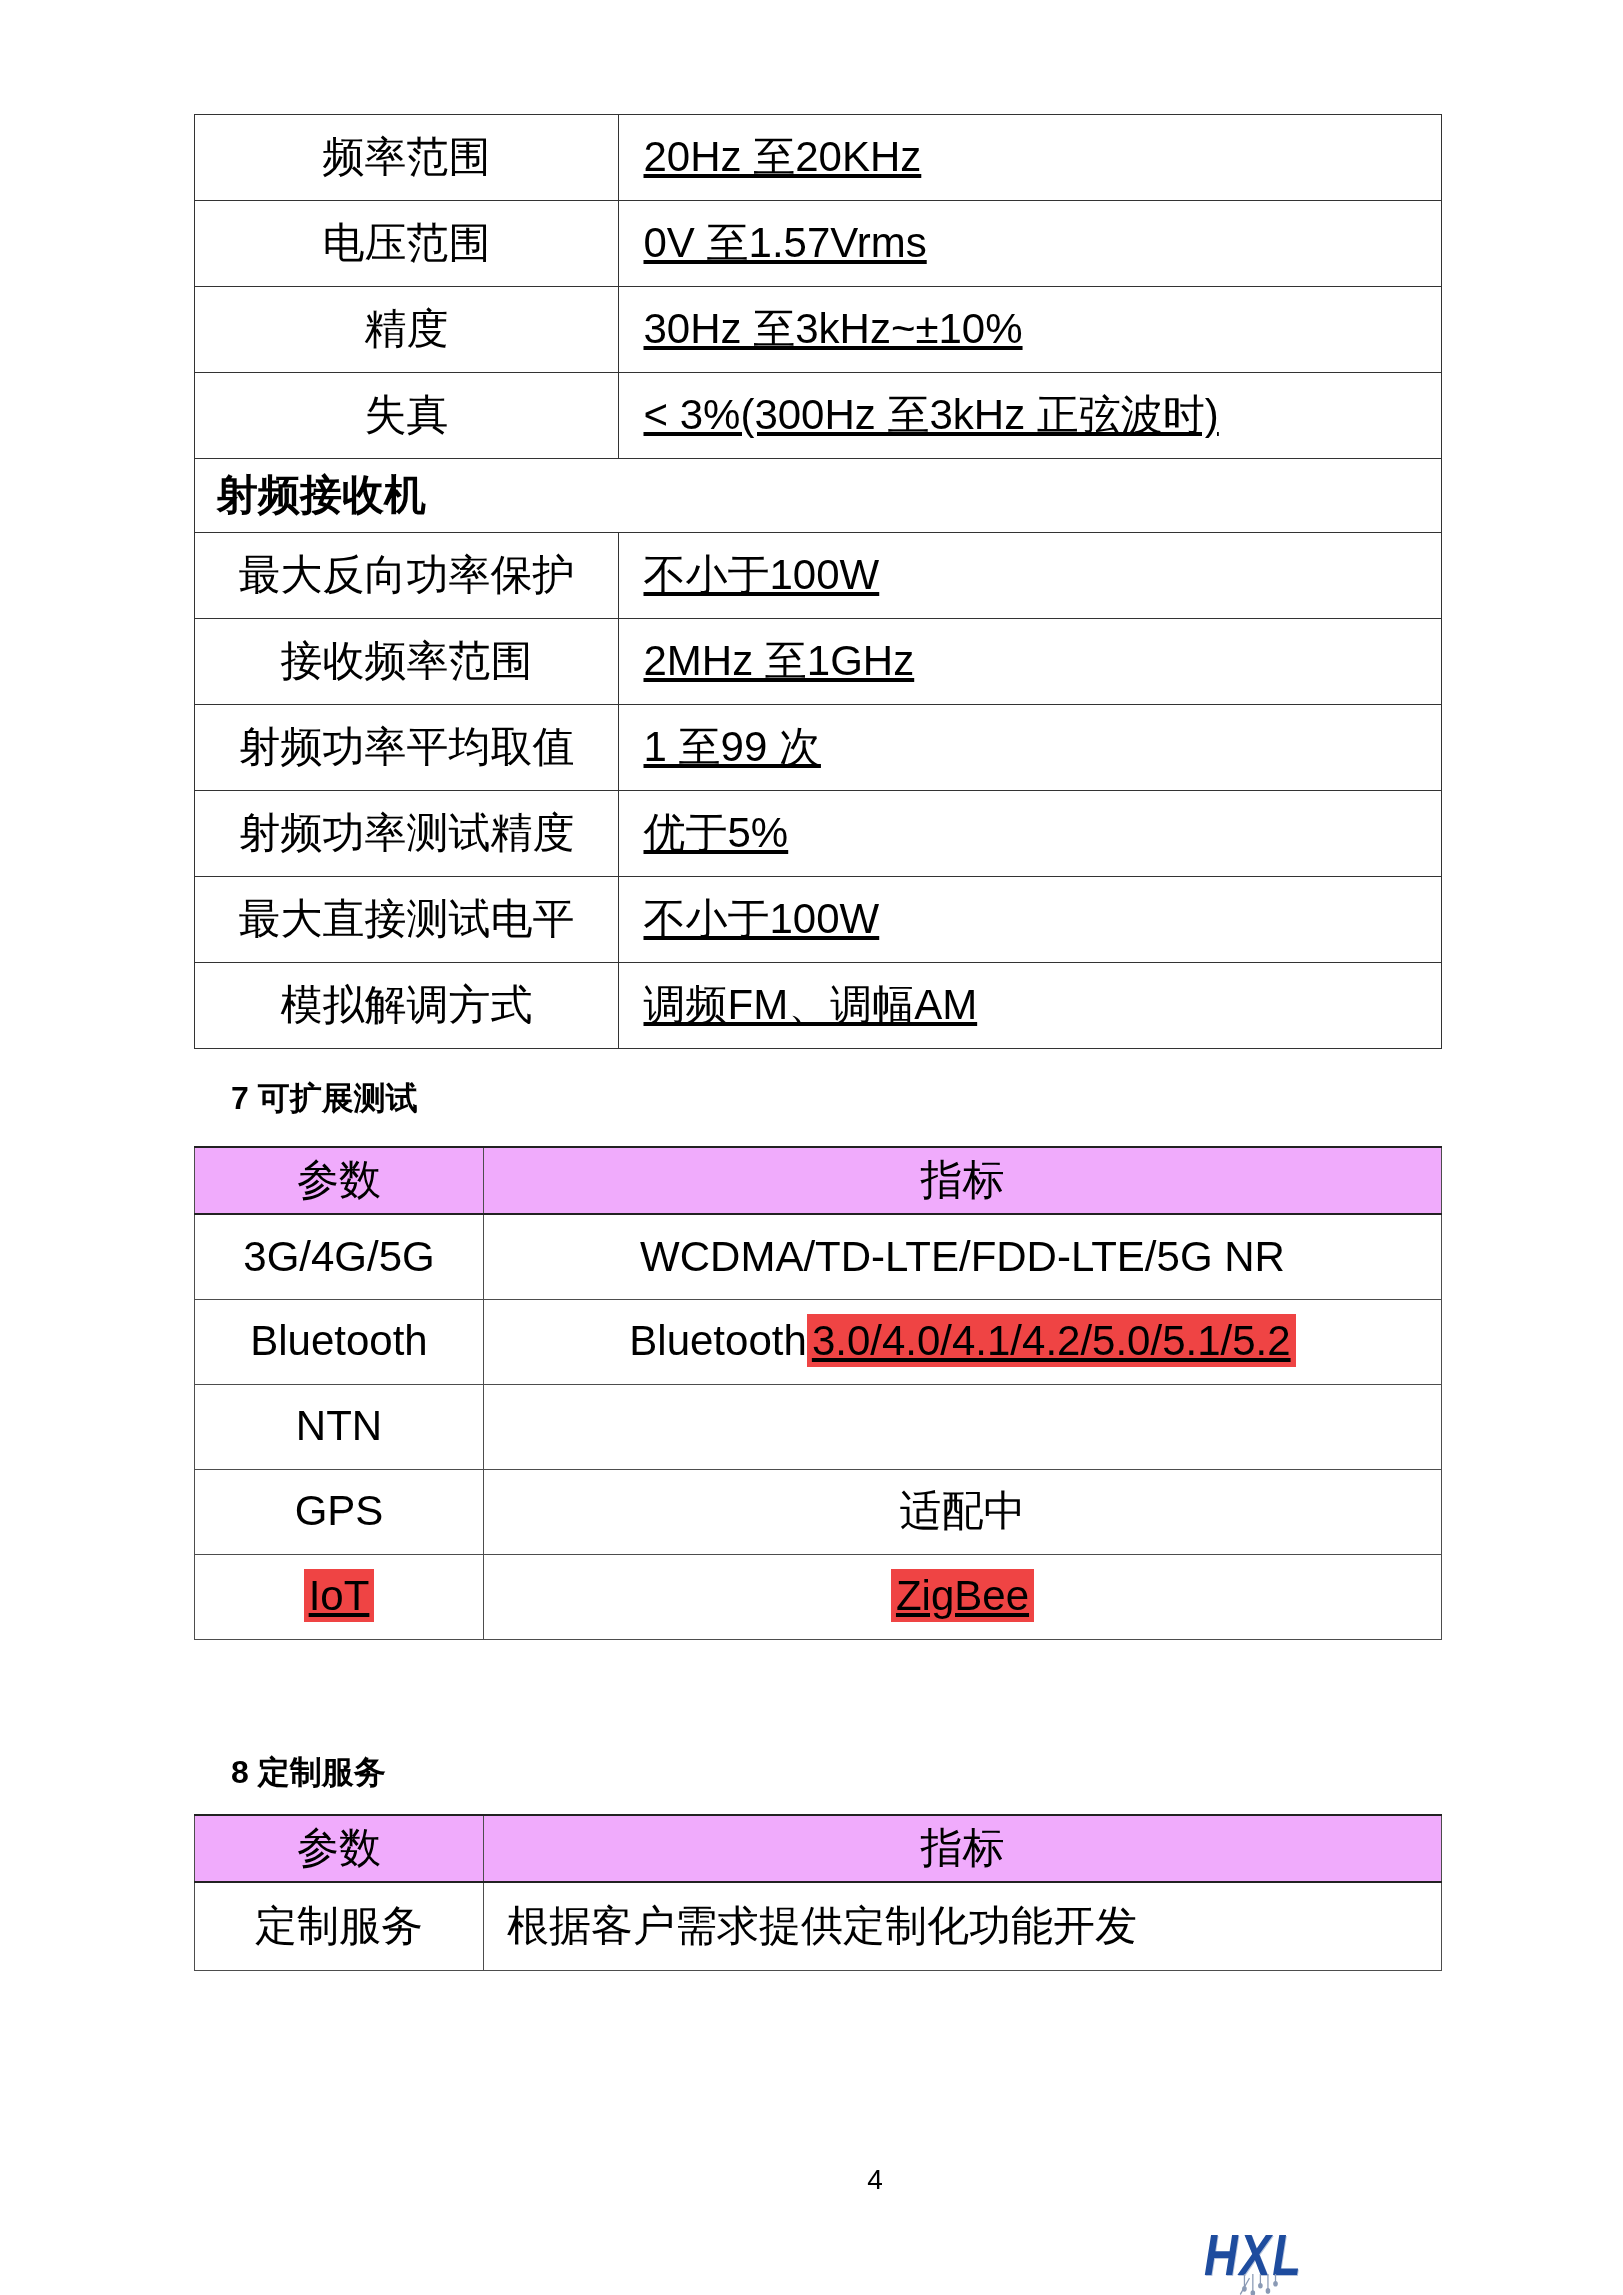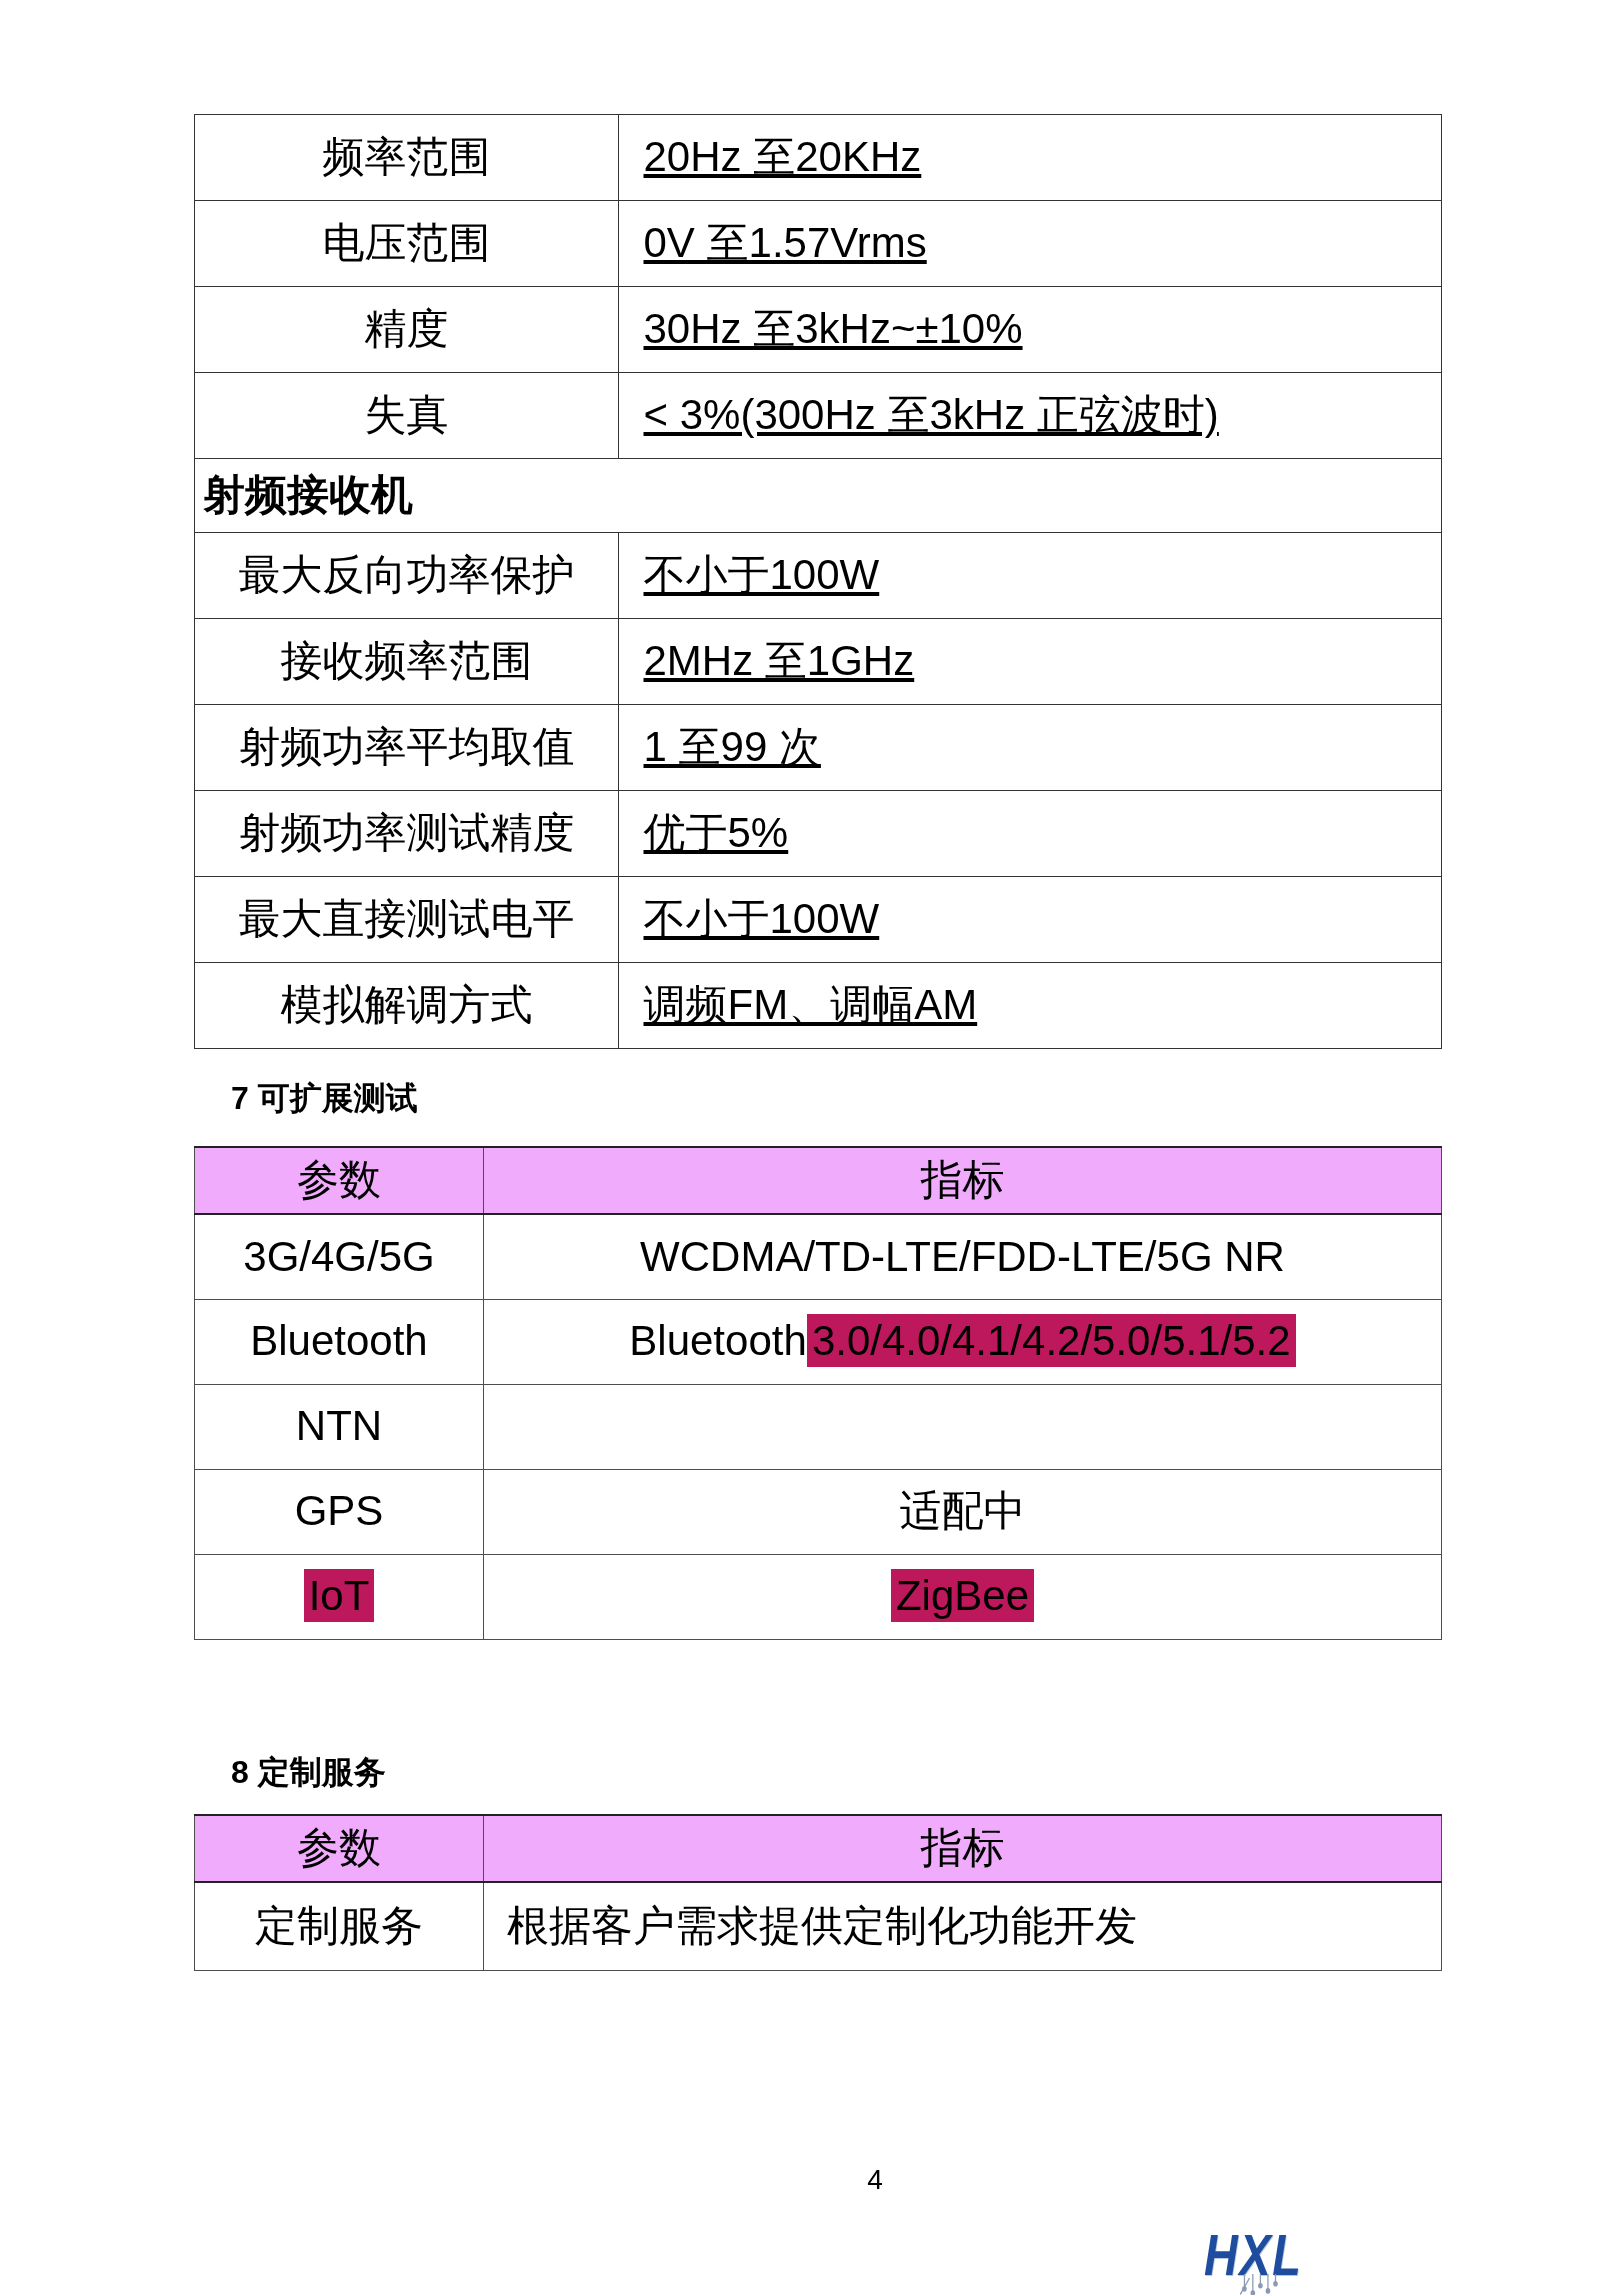--- a/index.html
+++ b/index.html
@@ -10,21 +10,21 @@
   table{border-collapse:collapse;table-layout:fixed;position:absolute;left:194px;}
   td{font-size:42px;line-height:1.25;vertical-align:middle;overflow:hidden;}
 
   
   #spec-table{top:114px;width:1247px;}
   #spec-table td{border:1.5px solid #333;}
   #spec-table tr.spec-row{height:86px;}
   #spec-table tr.section-row{height:74px;}
   #spec-table td.param{text-align:center;}
   #spec-table td.value{text-align:left;padding-left:24.5px;text-decoration:underline;}
-  #spec-table td.section{font-weight:bold;padding-left:8px;text-align:left;}
+  #spec-table td.section{font-weight:bold;padding-left:21px;text-align:left;}
 
   
   .sec-heading{
     position:absolute;left:195px;font-size:32px;font-weight:bold;
     line-height:43px;white-space:nowrap;margin-left:36px;
   }
   #sec7-heading{top:1077px;}
   #sec8-heading{top:1751px;}
 
   
@@ -33,21 +33,21 @@
   .pi-table tr.head-row td{
     height:63px;background:#f0abfc;
     border-top:2.6px solid #222;border-bottom:2.6px solid #222;
   }
   #expand-table{top:1146px;}
   #expand-table tr.data-row{height:85px;}
   #custom-table{top:1814px;}
   #custom-table tr.data-row{height:88px;}
   #custom-table td.value{text-align:left;padding-left:23px;}
 
-  .hl{background:#be185d;padding:3.1px 5.1px;}
+  .hl{background:#ef4444;padding:3.1px 5.1px;text-decoration:underline;}
 
   
   #page-number{
     position:absolute;top:2164px;left:875px;transform:translateX(-50%);
     font-size:28px;
   }
   #logo{
     position:absolute;left:1204px;top:2227px;width:164px;height:69px;
     font-style:italic;font-weight:bold;font-size:57px;line-height:57px;
     letter-spacing:2px;transform:scaleX(0.82);transform-origin:left top;

